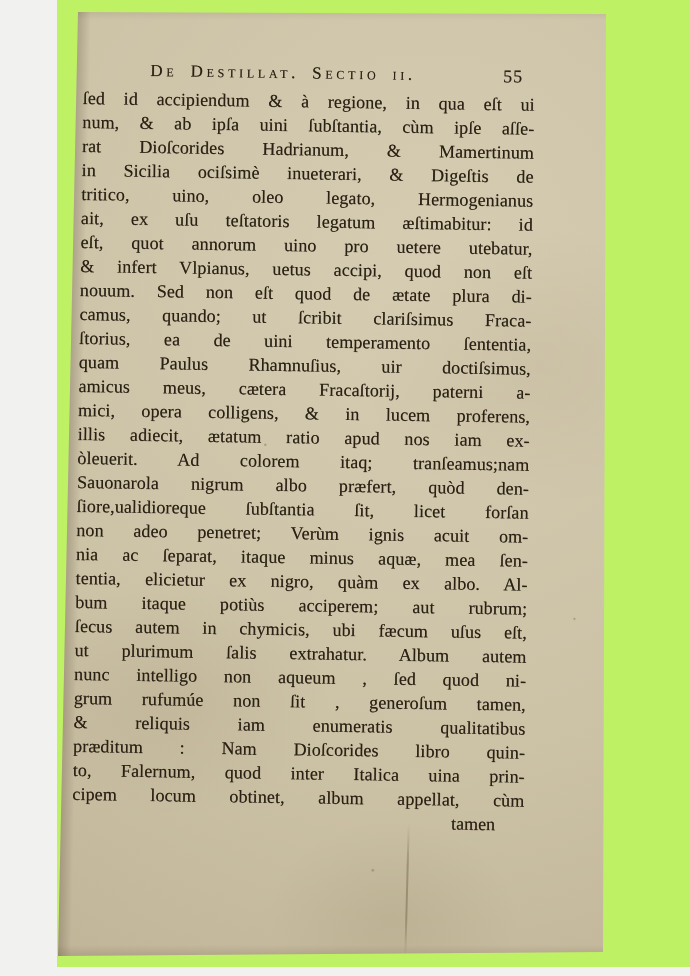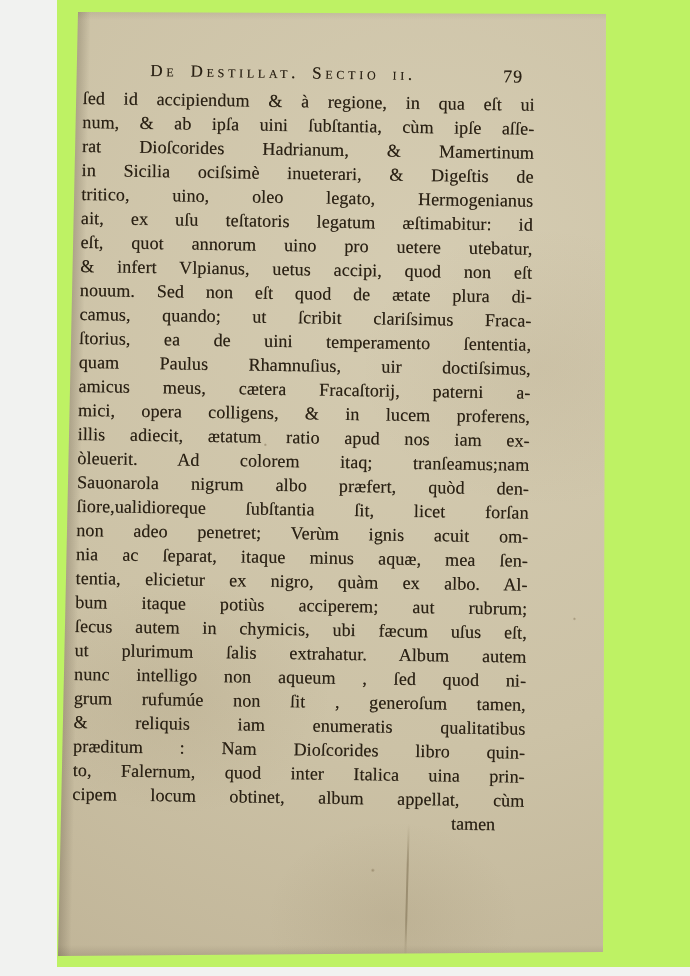--- a/index.html
+++ b/index.html
@@ -116,21 +116,21 @@
 </style>
 </head>
 <body>
 
 <div class="scan-area">
   <div class="paper">
     <div class="content">
 
       <div class="page-header">
         <span class="header-title">De Destillat. Sectio ii.</span>
-        <span class="page-number">79</span>
+        <span class="page-number">55</span>
       </div>
 
       <div class="body-text">
         <div class="text-line">ſed id accipiendum &amp; à regione, in qua eſt ui</div>
         <div class="text-line">num, &amp; ab ipſa uini ſubſtantia, cùm ipſe aſſe-</div>
         <div class="text-line">rat Dioſcorides Hadrianum, &amp; Mamertinum</div>
         <div class="text-line">in Sicilia ociſsimè inueterari, &amp; Digeſtis de</div>
         <div class="text-line">tritico, uino, oleo legato, Hermogenianus</div>
         <div class="text-line">ait, ex uſu teſtatoris legatum æſtimabitur: id</div>
         <div class="text-line">eſt, quot annorum uino pro uetere utebatur,</div>

